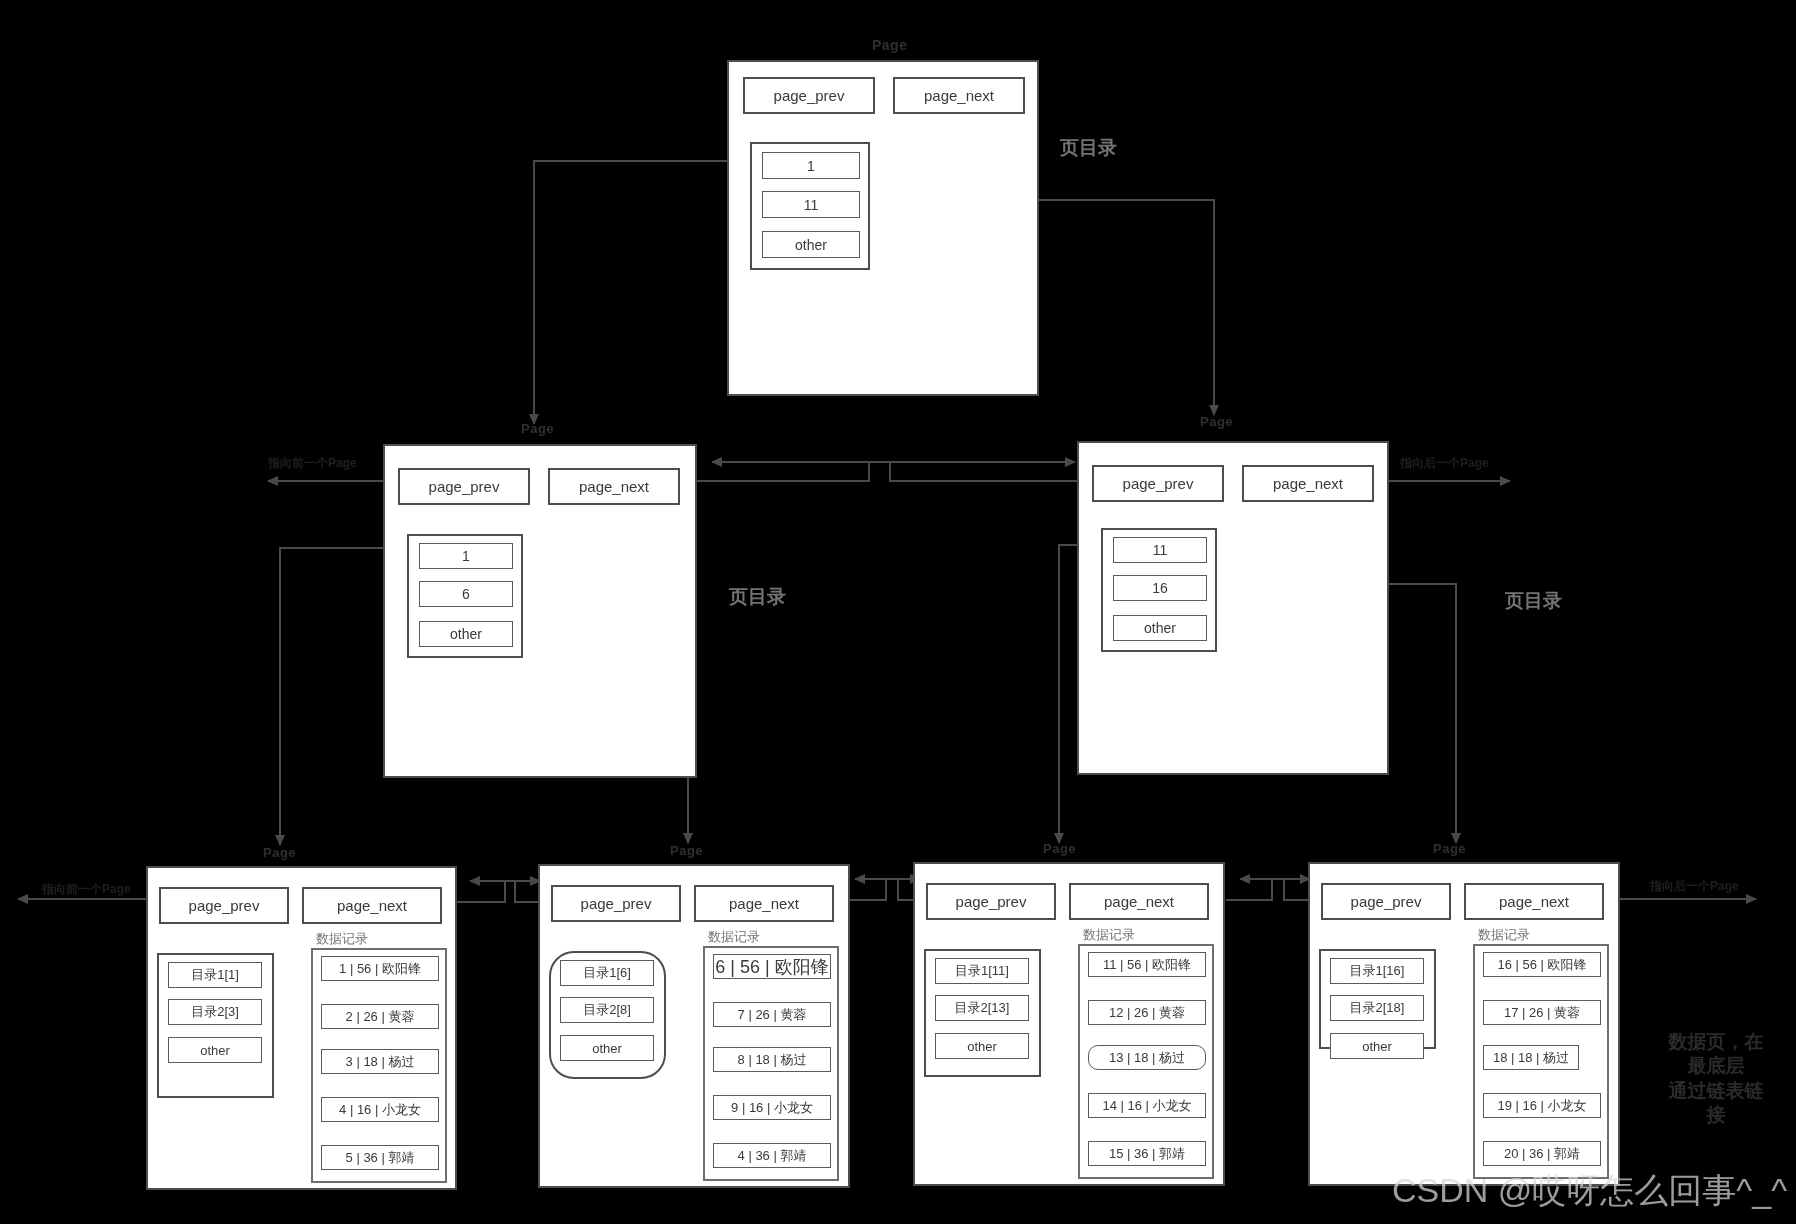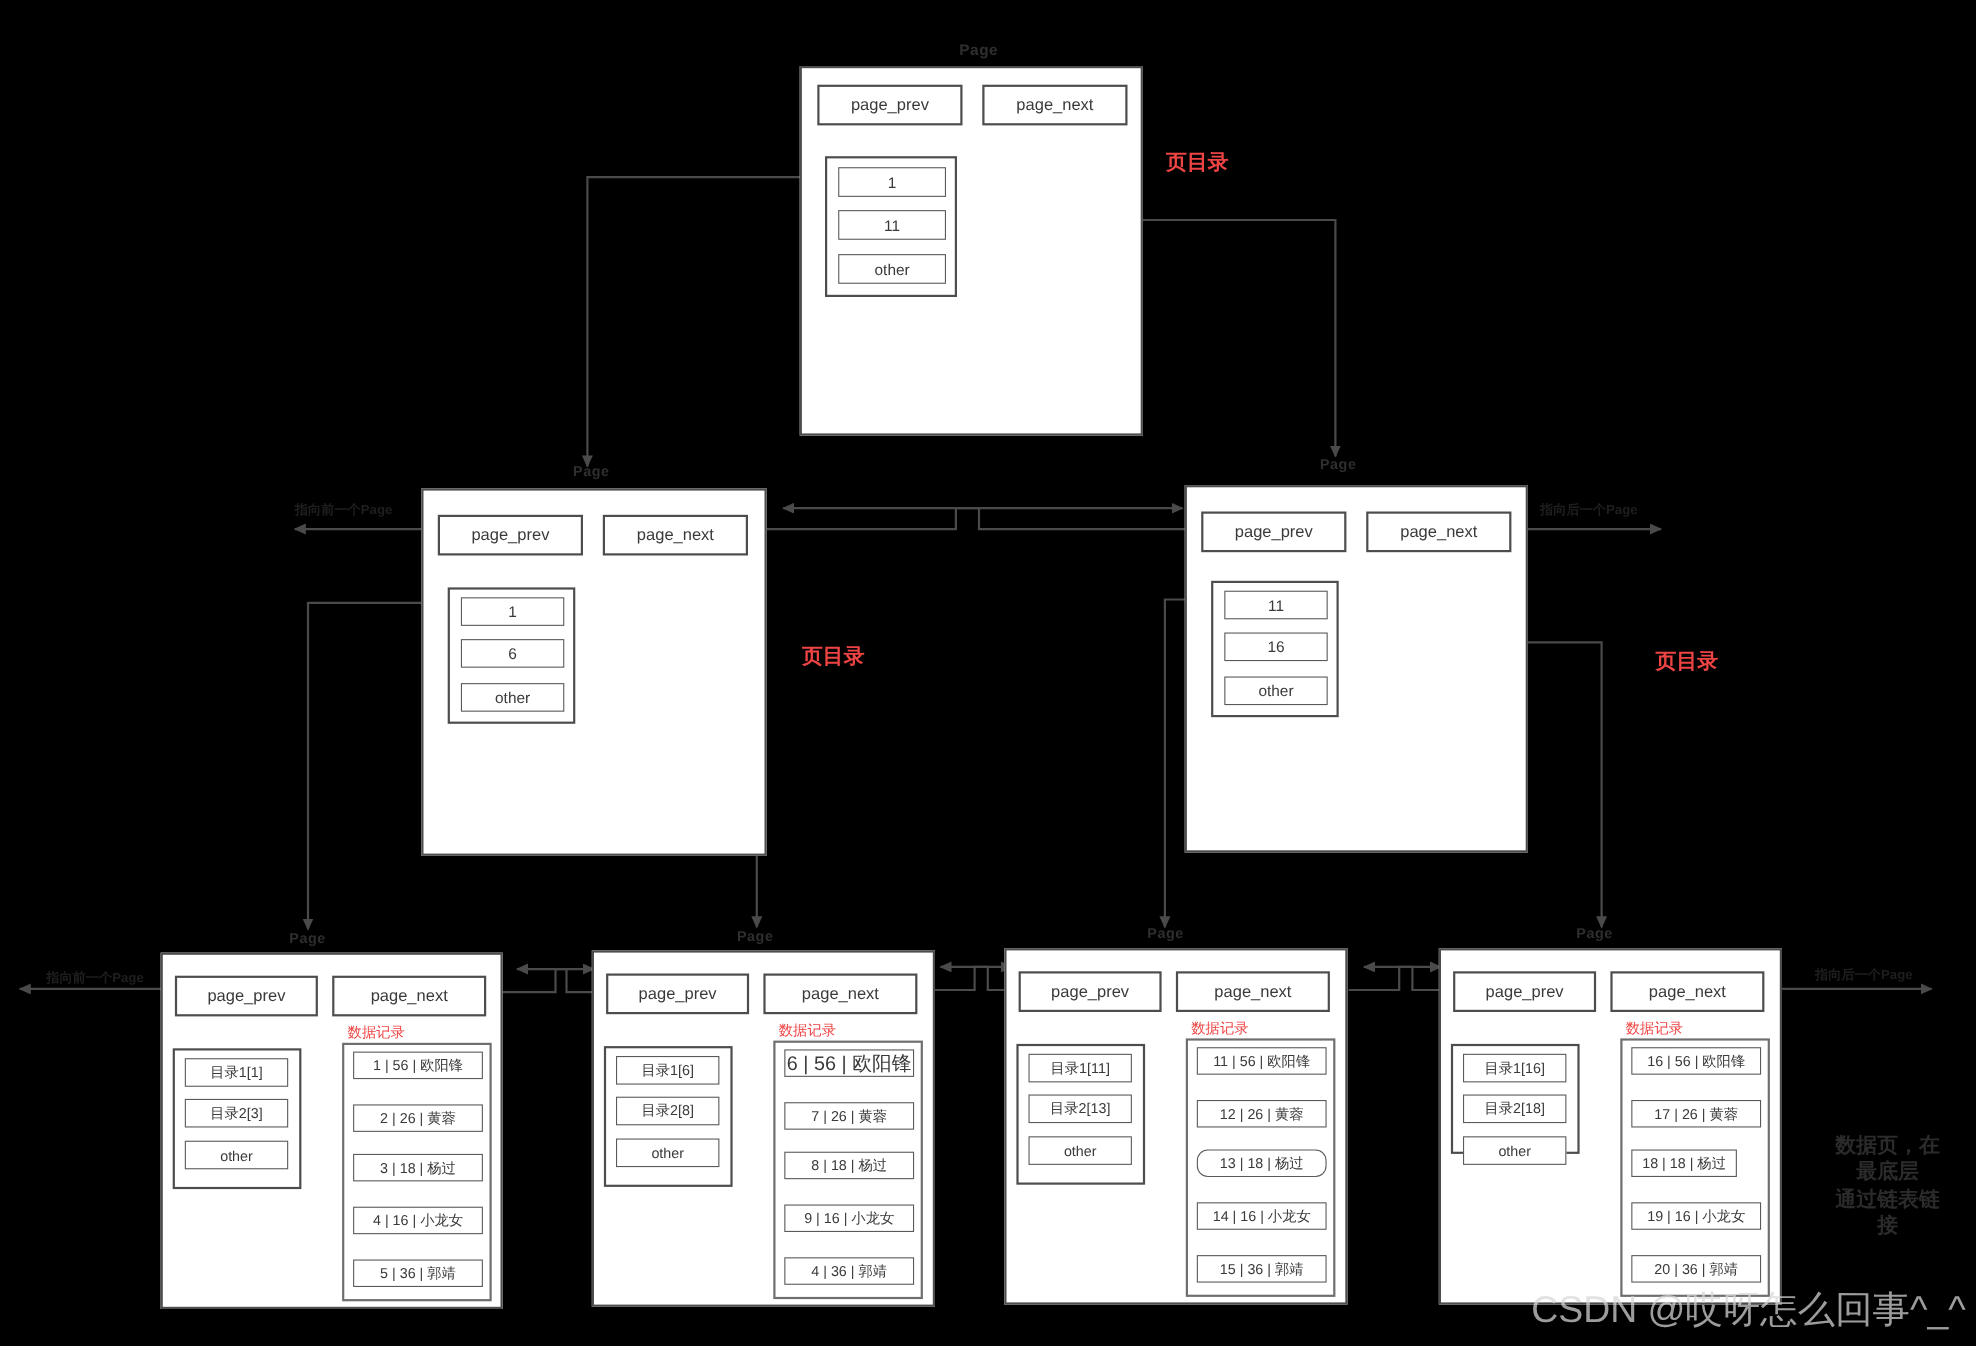--- a/index.html
+++ b/index.html
@@ -8,21 +8,21 @@
 
   
   .page-card{position:absolute;background:#fff;border:2px solid #4d4d4d;box-sizing:border-box;}
   .slot{position:absolute;background:#fff;border:2px solid #4d4d4d;box-sizing:border-box;
         display:flex;align-items:center;justify-content:center;color:#3a3a3a;}
   .slot.thin{border:1.5px solid #5a5a5a;}
   .dirgroup{position:absolute;border:2px solid #4d4d4d;background:#fff;box-sizing:border-box;}
   .recgroup{position:absolute;border:2px solid #6e6e6e;background:#fff;box-sizing:border-box;}
 
   .page-title{position:absolute;color:#2f2f2f;font-weight:bold;letter-spacing:.5px;}
-  .ann{position:absolute;color:#ef4444;}
+  .ann{position:absolute;color:#737373;}
   .ann.big{font-size:19px;font-weight:bold;}
   .side-note{position:absolute;color:#2b2b2b;font-size:19px;font-weight:bold;line-height:1.28;}
   svg.arrows{position:absolute;left:0;top:0;width:1796px;height:1224px;pointer-events:none;overflow:visible;}
 
   .watermark{position:absolute;color:#d8d8d8;opacity:.72;font-size:34px;white-space:nowrap;}
   .flabel{position:absolute;color:#1f1f1f;font-size:12px;font-weight:bold;white-space:nowrap;}
 </style>
 </head>
 <body>
 
@@ -135,40 +135,40 @@
     </div>
   </div>
   <div class="ann big" style="left:1505px;top:588px;">页目录</div>
 
   <div class="page-title" style="left:263px;top:845px;font-size:13px;">Page</div>
   <div class="flabel" style="left:42px;top:881px;">指向前一个Page</div>
   <div class="page-card" style="left:146px;top:866px;width:311px;height:324px;">
     <div class="slot" style="left:11px;top:19px;width:130px;height:37px;font-size:15px;">page_prev</div>
     <div class="slot" style="left:154px;top:19px;width:140px;height:37px;font-size:15px;">page_next</div>
     <div class="ann" style="left:168px;top:62px;font-size:13px;">数据记录</div>
-    <div class="dirgroup" style="left:9px;top:85px;width:117px;height:128px;">
+    <div class="dirgroup" style="left:9px;top:85px;width:117px;height:145px;">
       <div class="slot thin" style="left:9px;top:7px;width:94px;height:26px;font-size:13px;">目录1[1]</div>
       <div class="slot thin" style="left:9px;top:44px;width:94px;height:26px;font-size:13px;">目录2[3]</div>
       <div class="slot thin" style="left:9px;top:82px;width:94px;height:26px;font-size:13px;">other</div>
     </div>
     <div class="recgroup" style="left:163px;top:80px;width:136px;height:235px;">
       <div class="slot thin" style="left:8px;top:6px;width:118px;height:25px;font-size:13px;">1 |  56 | 欧阳锋</div>
       <div class="slot thin" style="left:8px;top:54px;width:118px;height:25px;font-size:13px;">2 | 26 | 黄蓉</div>
       <div class="slot thin" style="left:8px;top:99px;width:118px;height:25px;font-size:13px;">3 | 18 | 杨过</div>
       <div class="slot thin" style="left:8px;top:147px;width:118px;height:25px;font-size:13px;">4 | 16 | 小龙女</div>
       <div class="slot thin" style="left:8px;top:195px;width:118px;height:25px;font-size:13px;">5 | 36 | 郭靖</div>
     </div>
   </div>
 
   <div class="page-title" style="left:670px;top:843px;font-size:13px;">Page</div>
   <div class="page-card" style="left:538px;top:864px;width:312px;height:324px;">
     <div class="slot" style="left:11px;top:19px;width:130px;height:37px;font-size:15px;">page_prev</div>
     <div class="slot" style="left:154px;top:19px;width:140px;height:37px;font-size:15px;">page_next</div>
     <div class="ann" style="left:168px;top:62px;font-size:13px;">数据记录</div>
-    <div class="dirgroup" style="left:9px;top:85px;width:117px;height:128px;">
+    <div class="dirgroup" style="left:9px;top:85px;width:117px;height:128px;border-radius:25px;">
       <div class="slot thin" style="left:9px;top:7px;width:94px;height:26px;font-size:13px;">目录1[6]</div>
       <div class="slot thin" style="left:9px;top:44px;width:94px;height:26px;font-size:13px;">目录2[8]</div>
       <div class="slot thin" style="left:9px;top:82px;width:94px;height:26px;font-size:13px;">other</div>
     </div>
     <div class="recgroup" style="left:163px;top:80px;width:136px;height:235px;">
       <div class="slot thin" style="left:8px;top:6px;width:118px;height:25px;font-size:18px;">6 |  56 | 欧阳锋</div>
       <div class="slot thin" style="left:8px;top:54px;width:118px;height:25px;font-size:13px;">7 | 26 | 黄蓉</div>
       <div class="slot thin" style="left:8px;top:99px;width:118px;height:25px;font-size:13px;">8 | 18 | 杨过</div>
       <div class="slot thin" style="left:8px;top:147px;width:118px;height:25px;font-size:13px;">9 | 16 | 小龙女</div>
       <div class="slot thin" style="left:8px;top:195px;width:118px;height:25px;font-size:13px;">4 | 36 | 郭靖</div>

